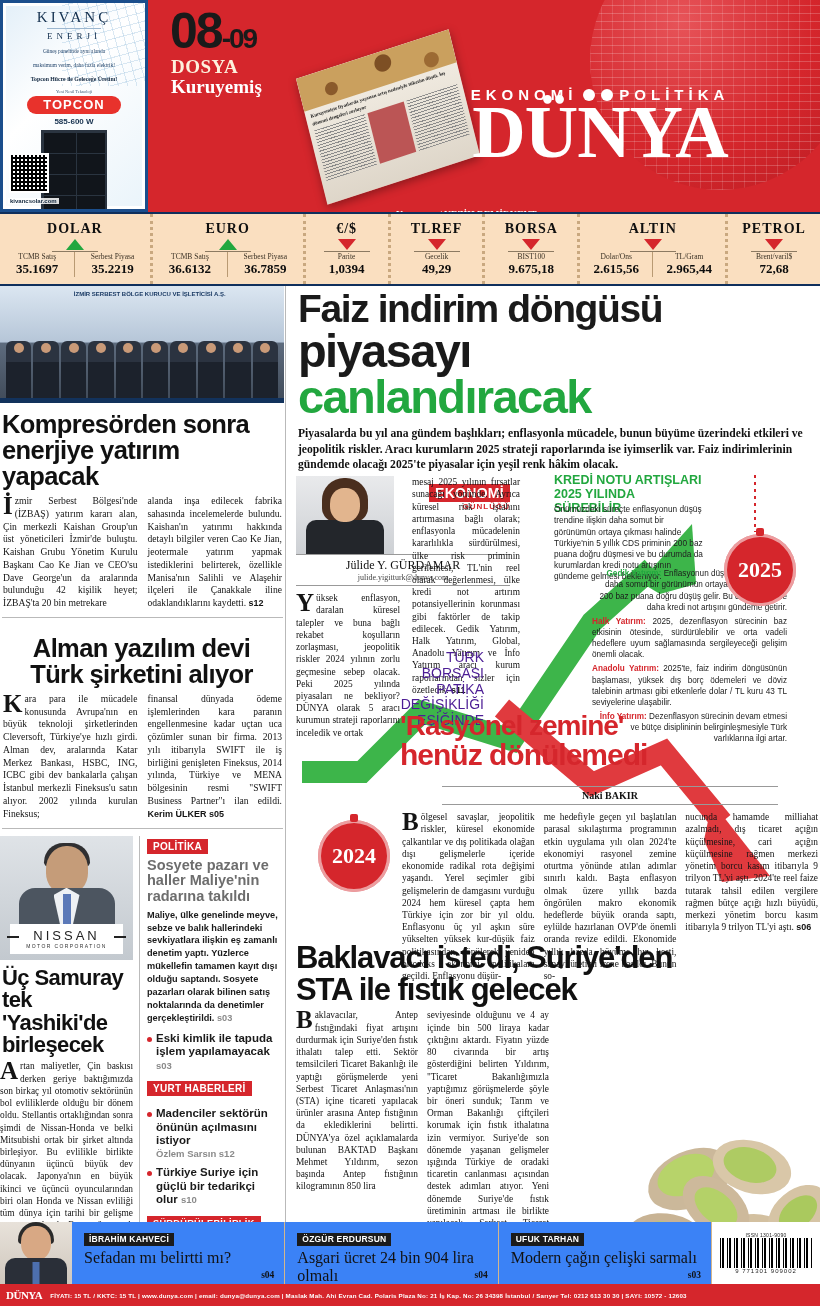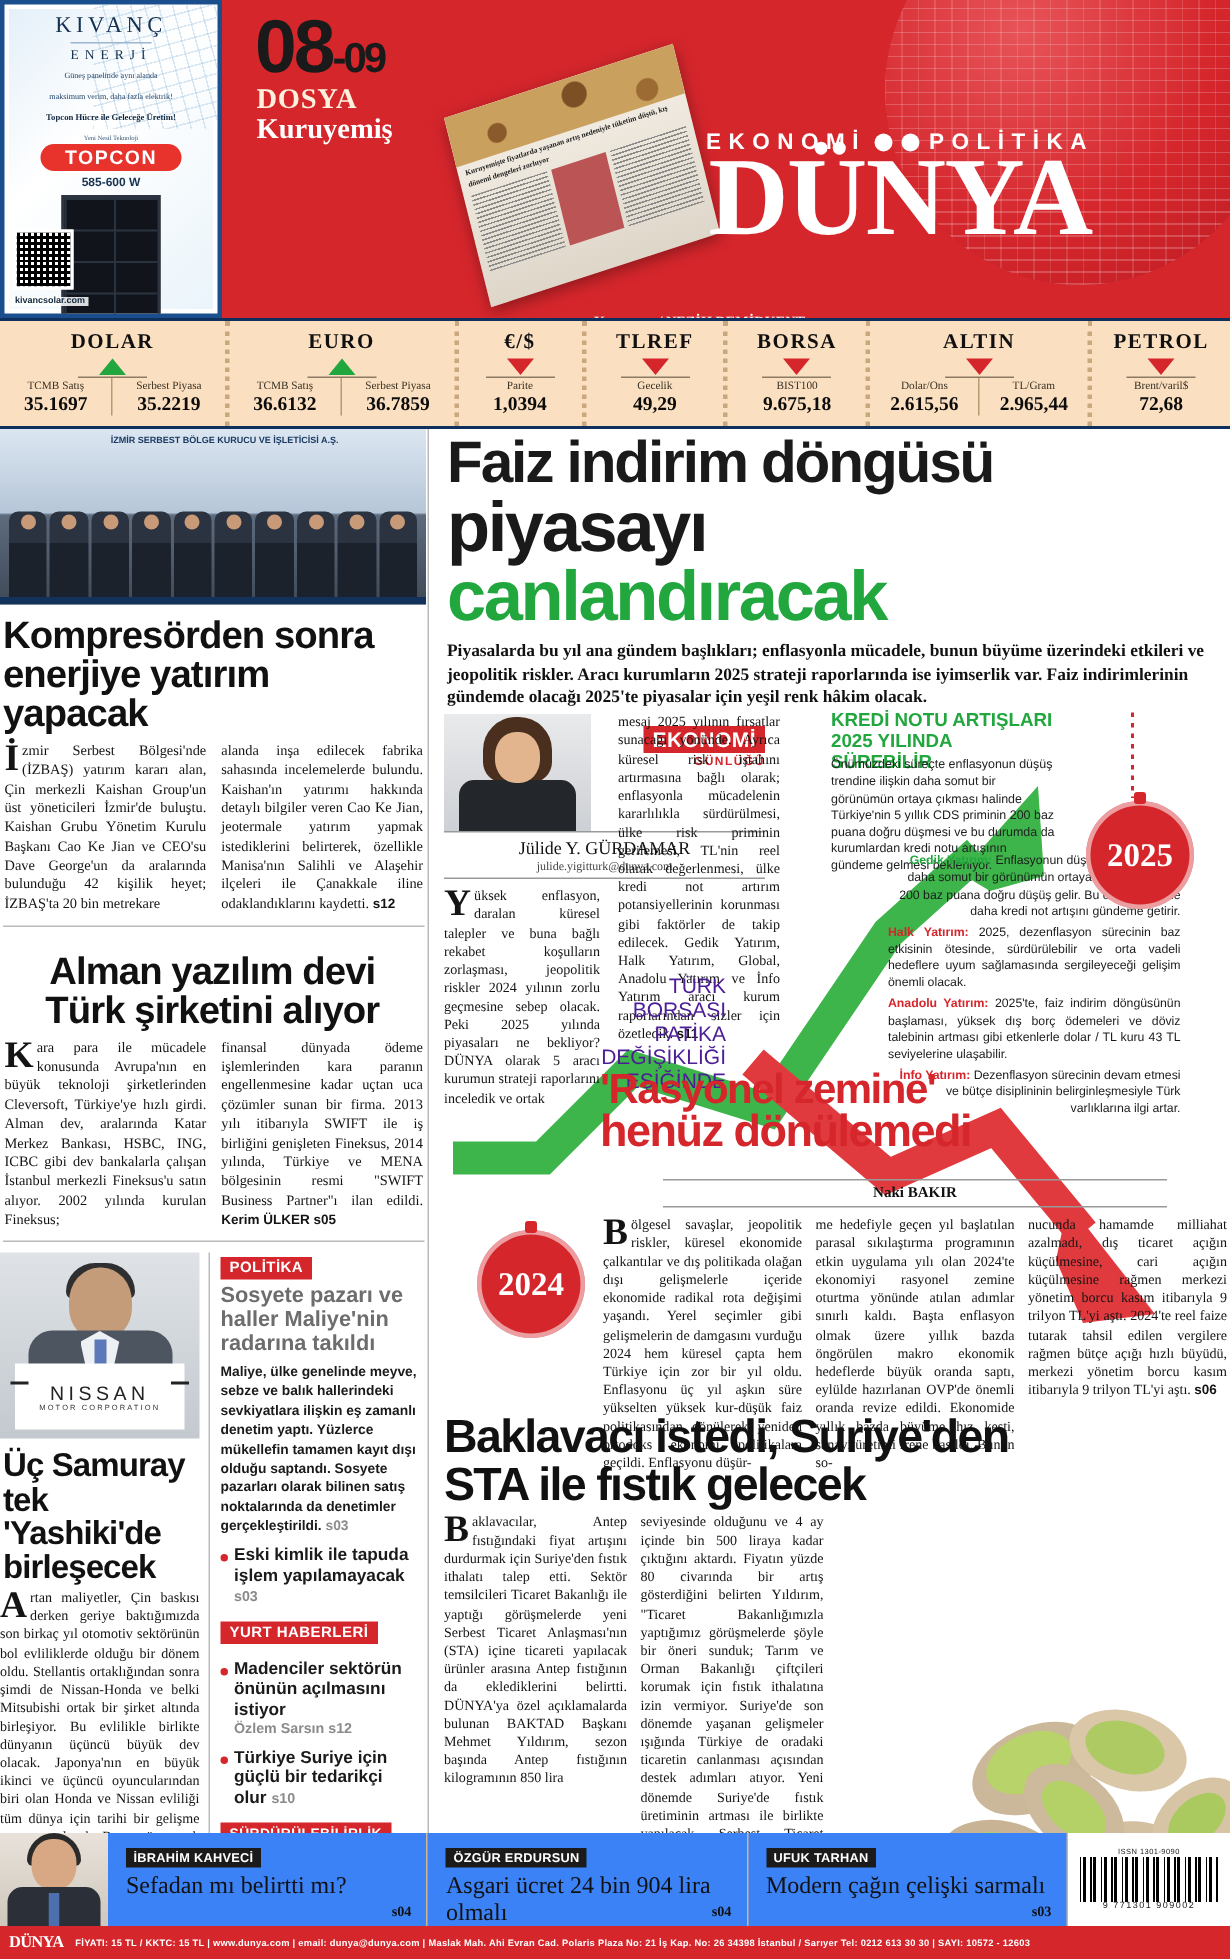--- a/index.html
+++ b/index.html
@@ -186,21 +186,21 @@
   .nissan-photo .head{ position:absolute; left:50%; top:10px; transform:translateX(-50%);
                        width:42px;height:48px;border-radius:48% 48% 44% 44%; background:#c59c79;}
   .nissan-photo .hair{ position:absolute; left:50%; top:7px; transform:translateX(-50%);
                        width:46px;height:24px;border-radius:24px 24px 6px 6px; background:#2f2f31;}
   .nissan-photo .body{ position:absolute; left:50%; top:52px; transform:translateX(-50%);
                        width:96px;height:52px; background:#4c5560; border-radius:16px 16px 0 0;}
   .nissan-photo .shirt{ position:absolute; left:50%; top:52px; transform:translateX(-50%);
                         width:26px;height:40px;background:#eef1f4; clip-path:polygon(50% 0,100% 18%,72% 100%,28% 100%,0 18%);}
   .nissan-photo .tie{ position:absolute; left:50%; top:58px; transform:translateX(-50%);
                       width:8px;height:34px;background:#5b79b8;}
-  .nissan-logo { position:absolute; left:10px; bottom:6px; width:113px; height:44px; background:#fff;
+  .nissan-logo { position:absolute; left:10px; bottom:6px; width:113px; height:30px; background:#fff;
                  display:flex; flex-direction:column; align-items:center; justify-content:center; }
   .nissan-logo .n1{ font-family:"Liberation Sans",sans-serif; font-size:13px; letter-spacing:3px; color:#222; }
   .nissan-logo .n2{ font-family:"Liberation Sans",sans-serif; font-size:5px; letter-spacing:1.4px; color:#333; }
   .nissan-logo:before,.nissan-logo:after{content:"";position:absolute;top:12px;width:12px;height:2px;background:#222;}
   .nissan-logo:before{left:-3px;} .nissan-logo:after{right:-3px;}
 
   .body1 { font-family:"Liberation Serif",serif; font-size:9.4px; line-height:1.3;
            text-align:justify; color:#141414; }
   .cat-tag { display:inline-block; background:#d5262c; color:#fff;
              font-family:"Liberation Sans",sans-serif; font-weight:bold; font-size:10px;

